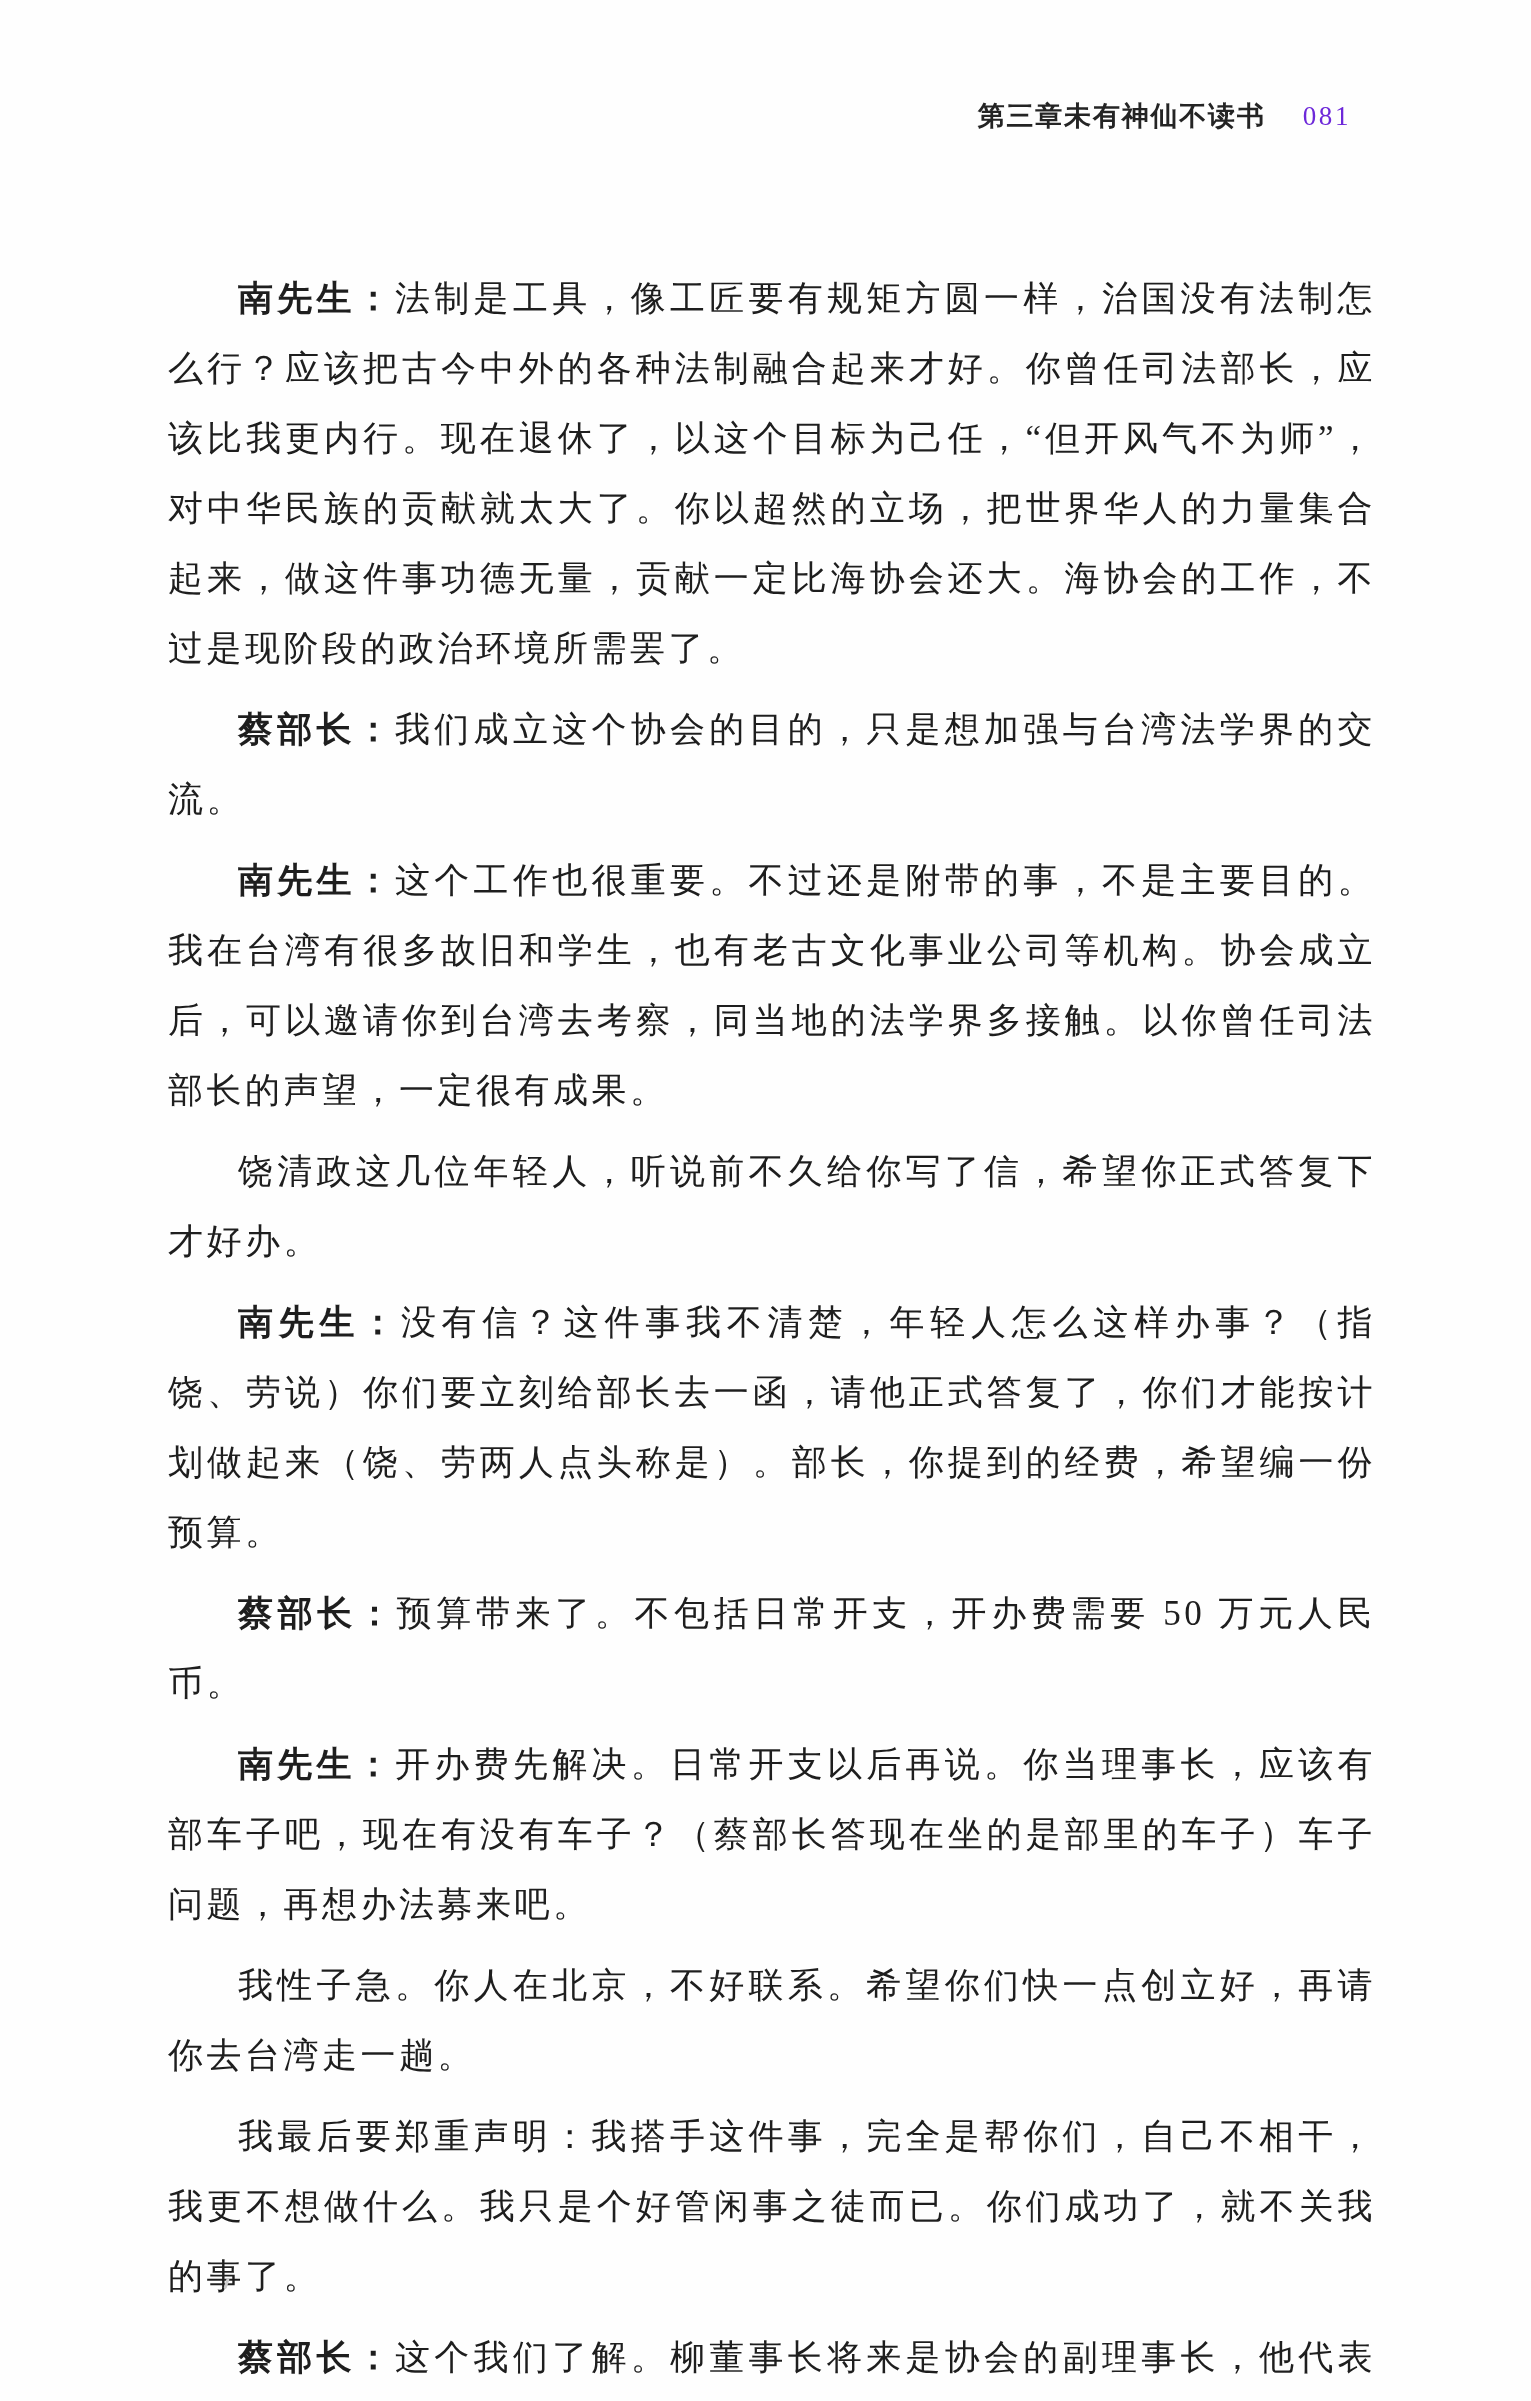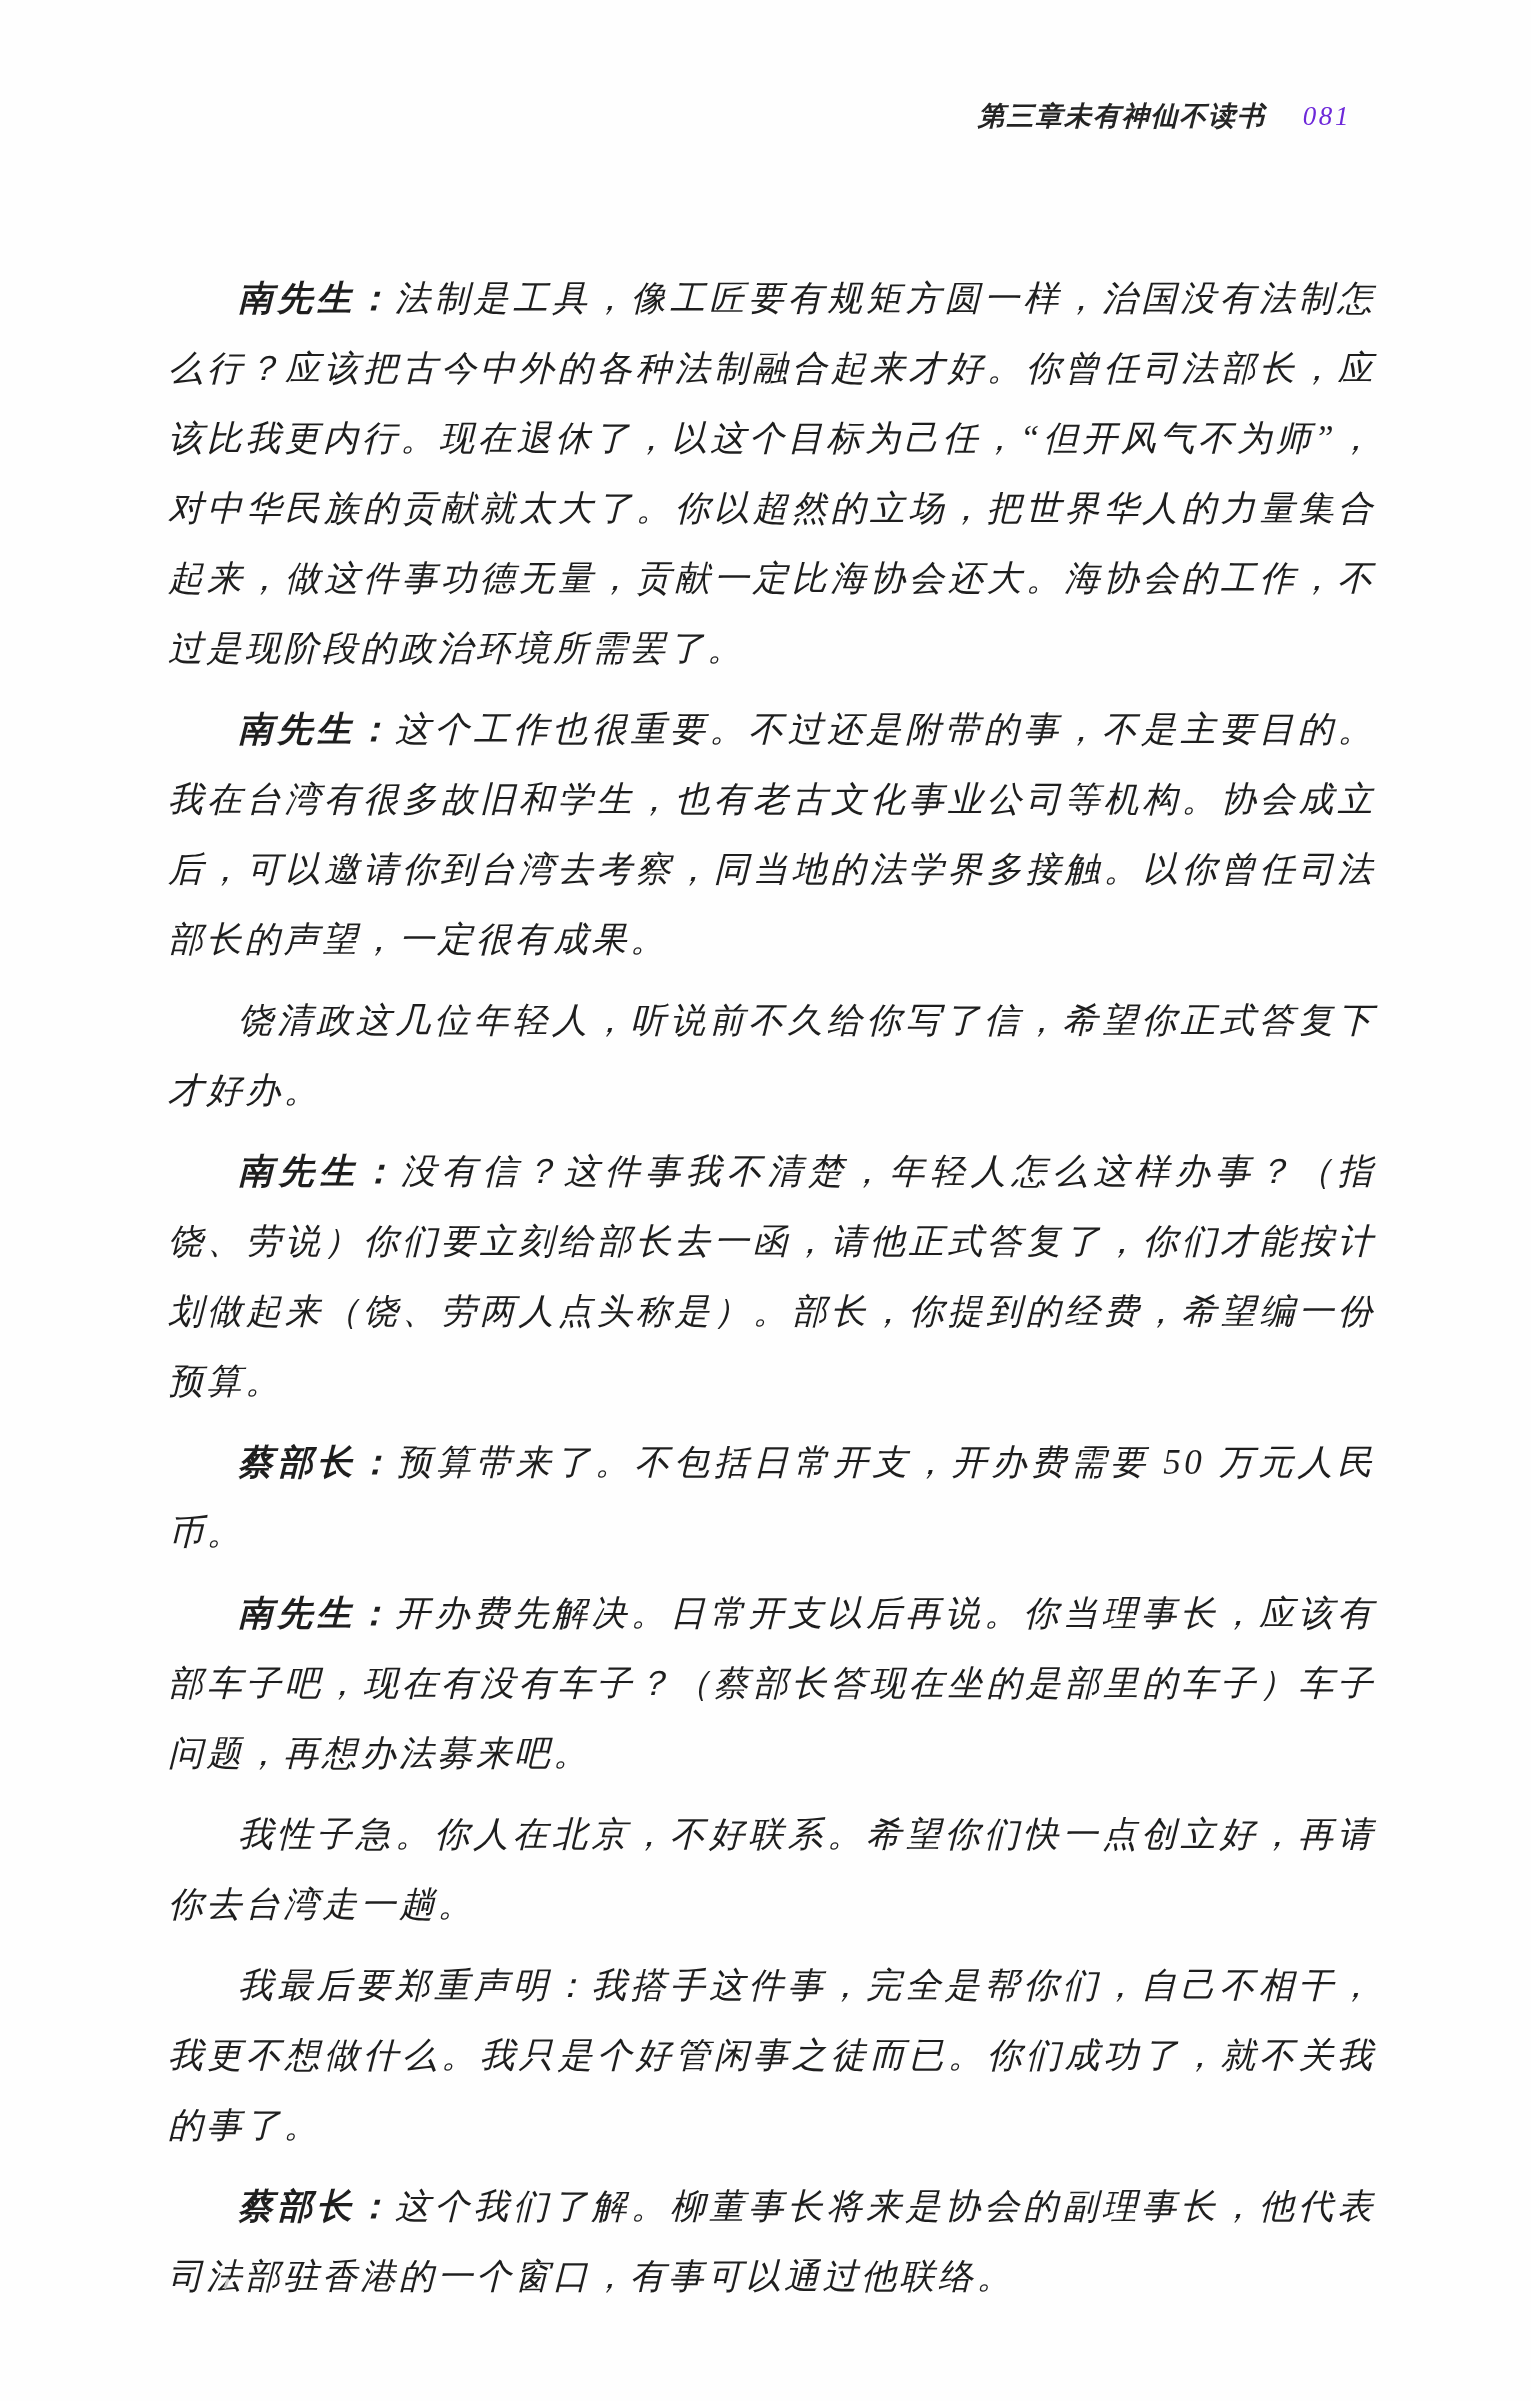--- a/index.html
+++ b/index.html
@@ -8,21 +8,20 @@
     background: #ffffff;
   }
   .page {
     position: relative;
     width: 1531px;
     height: 2401px;
     background: #fefefe;
     overflow: hidden;
     color: #1f1f1f;
     font-family: "Liberation Serif", "DejaVu Serif", serif;
-    font-style: italic;
   }
   .running-header {
     position: absolute;
     top: 98px;
     left: 0;
     width: 1351px;
     display: flex;
     justify-content: flex-end;
     align-items: baseline;
     font-family: "Liberation Sans", "DejaVu Sans", sans-serif;
@@ -78,20 +77,21 @@
 <div class="page">
 
   <div class="running-header">
     <span class="header-chapter">第三章</span>
     <span class="header-title">未有神仙不读书</span>
     <span class="page-number">081</span>
   </div>
 
   <div class="content">
     <p><span class="speaker">南先生：</span><span>法制是工具，像工匠要有规矩方圆一样，治国没有法制怎么行？应该把古今中外的各种法制融合起来才好。你曾任司法部长，应该比我更内行。现在退休了，以这个目标为己任，“但开风气不为师”，对中华民族的贡献就太大了。你以超然的立场，把世界华人的力量集合起来，做这件事功德无量，贡献一定比海协会还大。海协会的工作，不过是现阶段的政治环境所需罢了。</span></p>
+    <p><span class="speaker">蔡部长：</span><span>我们成立这个协会的目的，只是想加强与台湾法学界的交流。</span></p>
     <p><span class="speaker">南先生：</span><span>这个工作也很重要。不过还是附带的事，不是主要目的。我在台湾有很多故旧和学生，也有老古文化事业公司等机构。协会成立后，可以邀请你到台湾去考察，同当地的法学界多接触。以你曾任司法部长的声望，一定很有成果。</span></p>
     <p><span class="speaker"></span><span>饶清政这几位年轻人，听说前不久给你写了信，希望你正式答复下才好办。</span></p>
     <p><span class="speaker">南先生：</span><span>没有信？这件事我不清楚，年轻人怎么这样办事？（指饶、劳说）你们要立刻给部长去一函，请他正式答复了，你们才能按计划做起来（饶、劳两人点头称是）。部长，你提到的经费，希望编一份预算。</span></p>
     <p><span class="speaker">蔡部长：</span><span>预算带来了。不包括日常开支，开办费需要 50 万元人民币。</span></p>
     <p><span class="speaker">南先生：</span><span>开办费先解决。日常开支以后再说。你当理事长，应该有部车子吧，现在有没有车子？（蔡部长答现在坐的是部里的车子）车子问题，再想办法募来吧。</span></p>
     <p><span class="speaker"></span><span>我性子急。你人在北京，不好联系。希望你们快一点创立好，再请你去台湾走一趟。</span></p>
     <p><span class="speaker"></span><span>我最后要郑重声明：我搭手这件事，完全是帮你们，自己不相干，我更不想做什么。我只是个好管闲事之徒而已。你们成功了，就不关我的事了。</span></p>
     <p><span class="speaker">蔡部长：</span><span>这个我们了解。柳董事长将来是协会的副理事长，他代表司法部驻香港的一个窗口，有事可以通过他联络。</span></p>
 
   </div>

